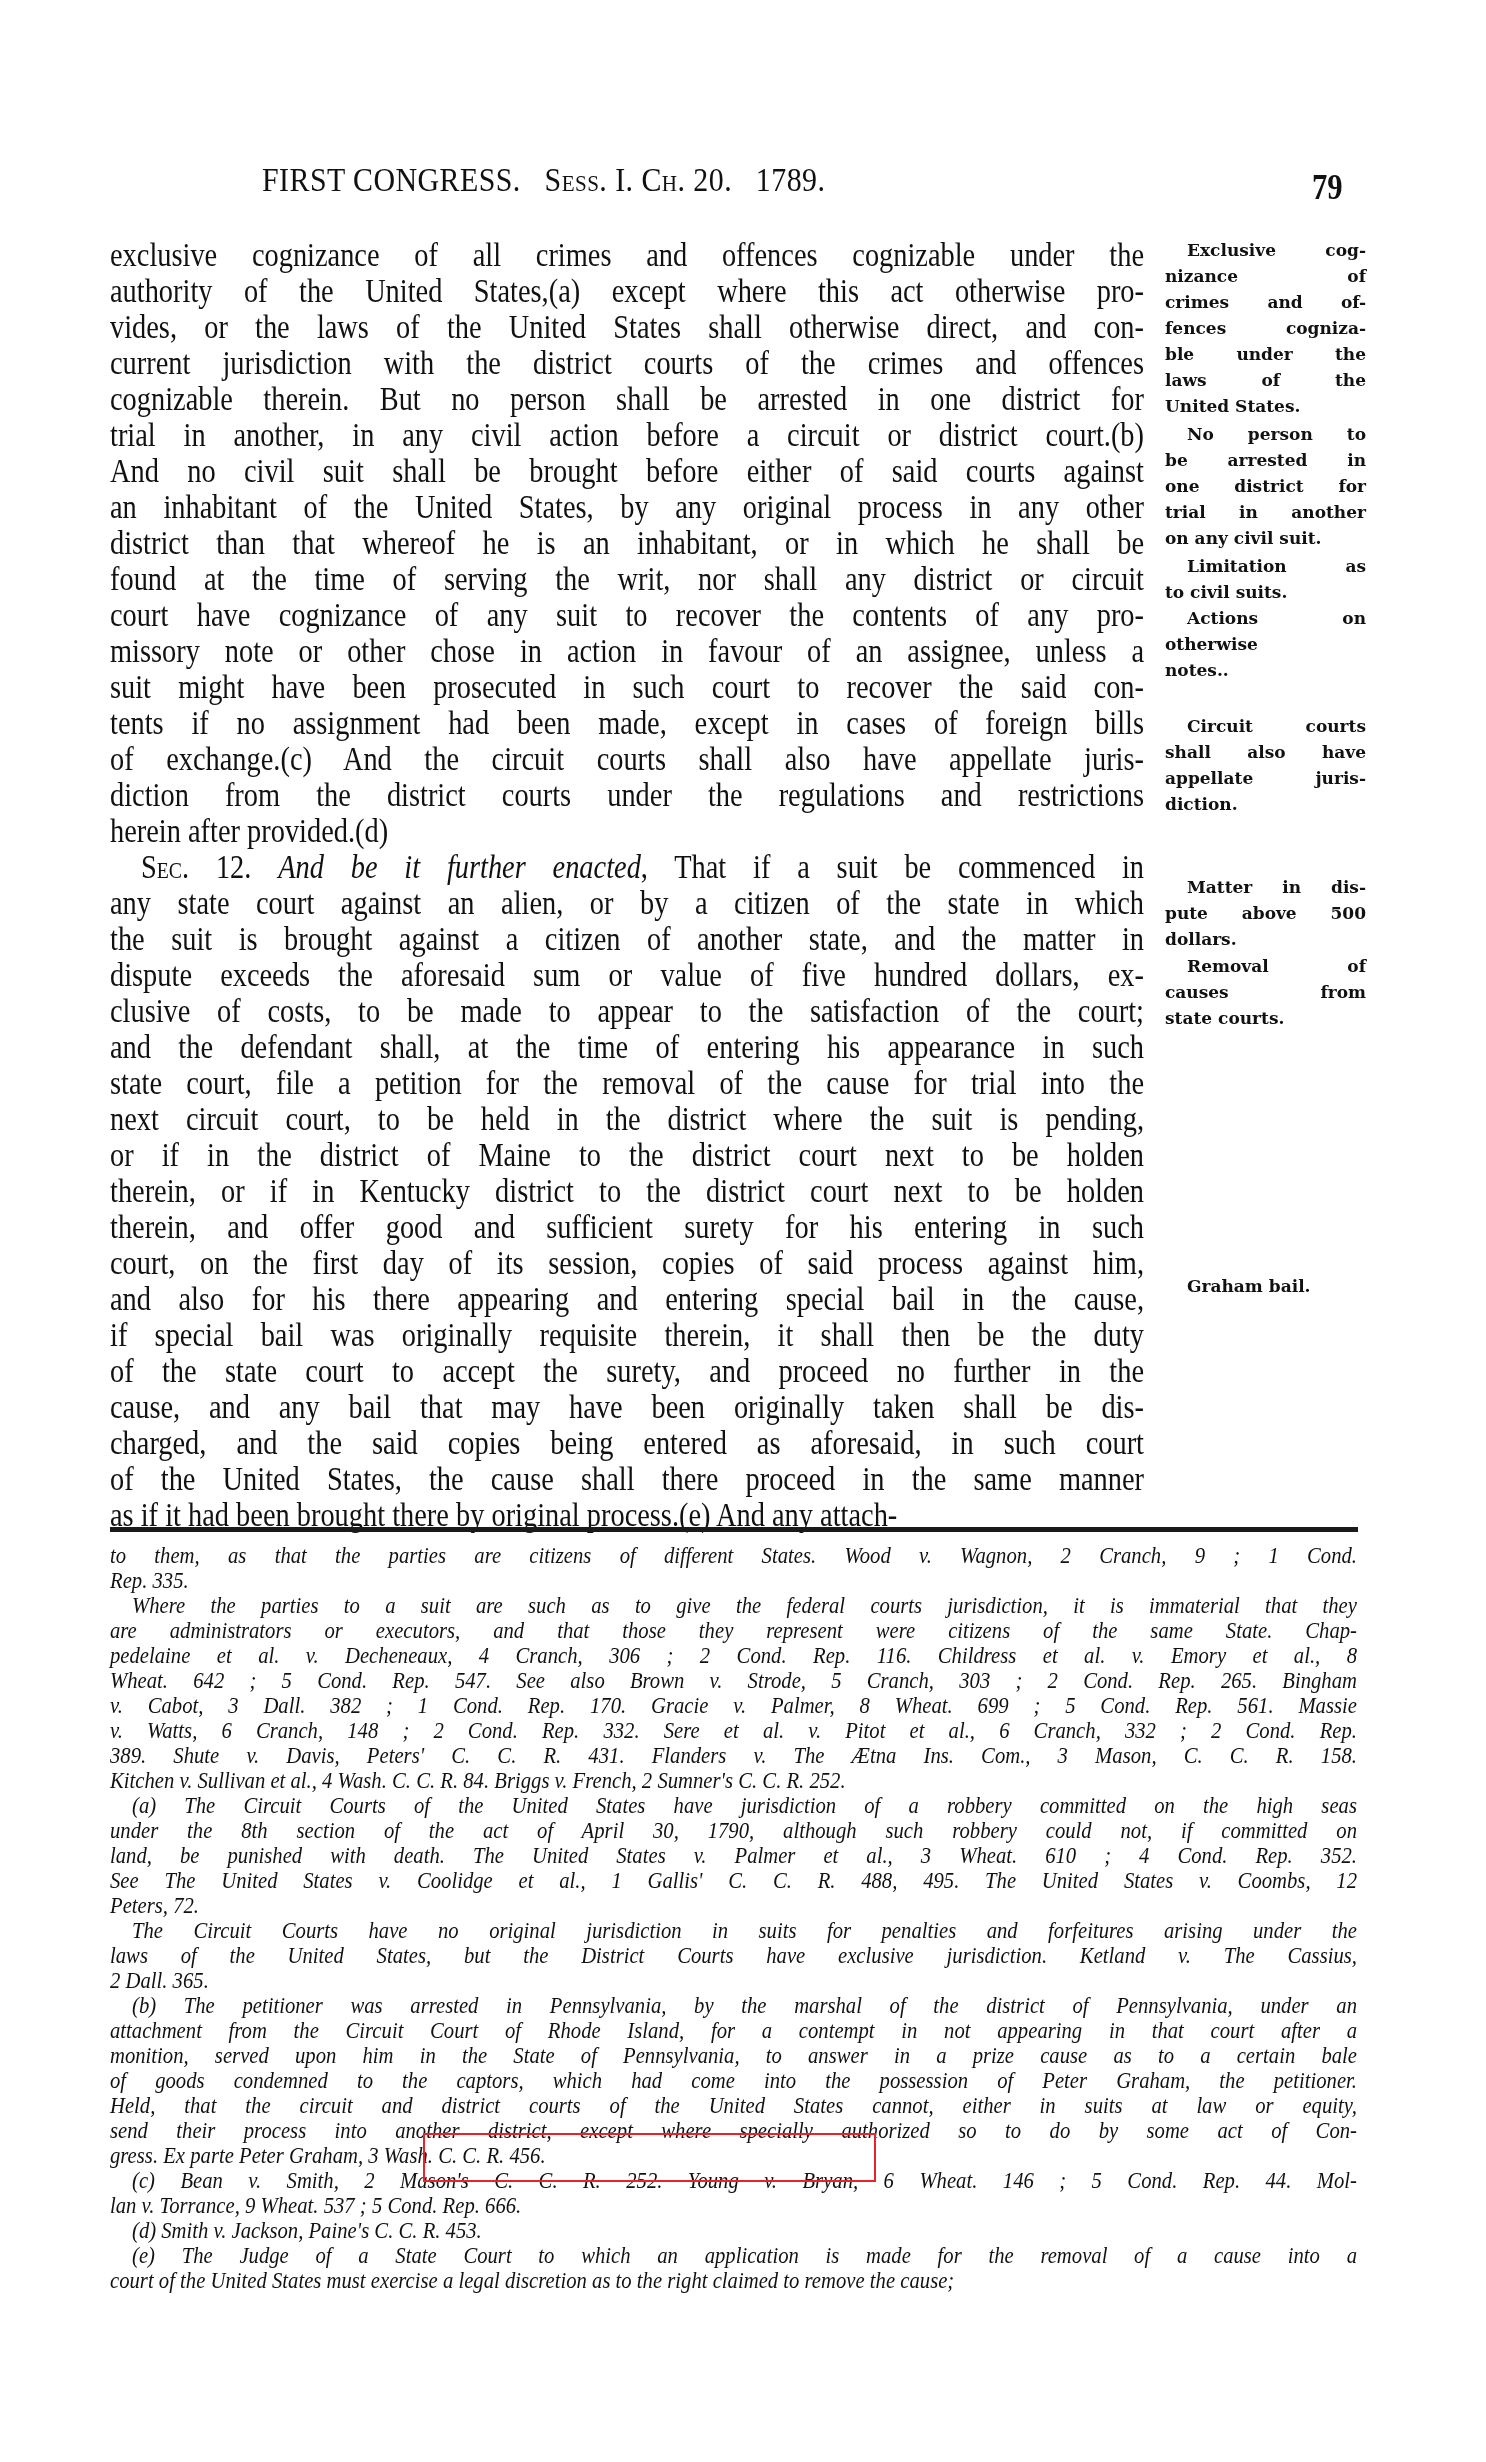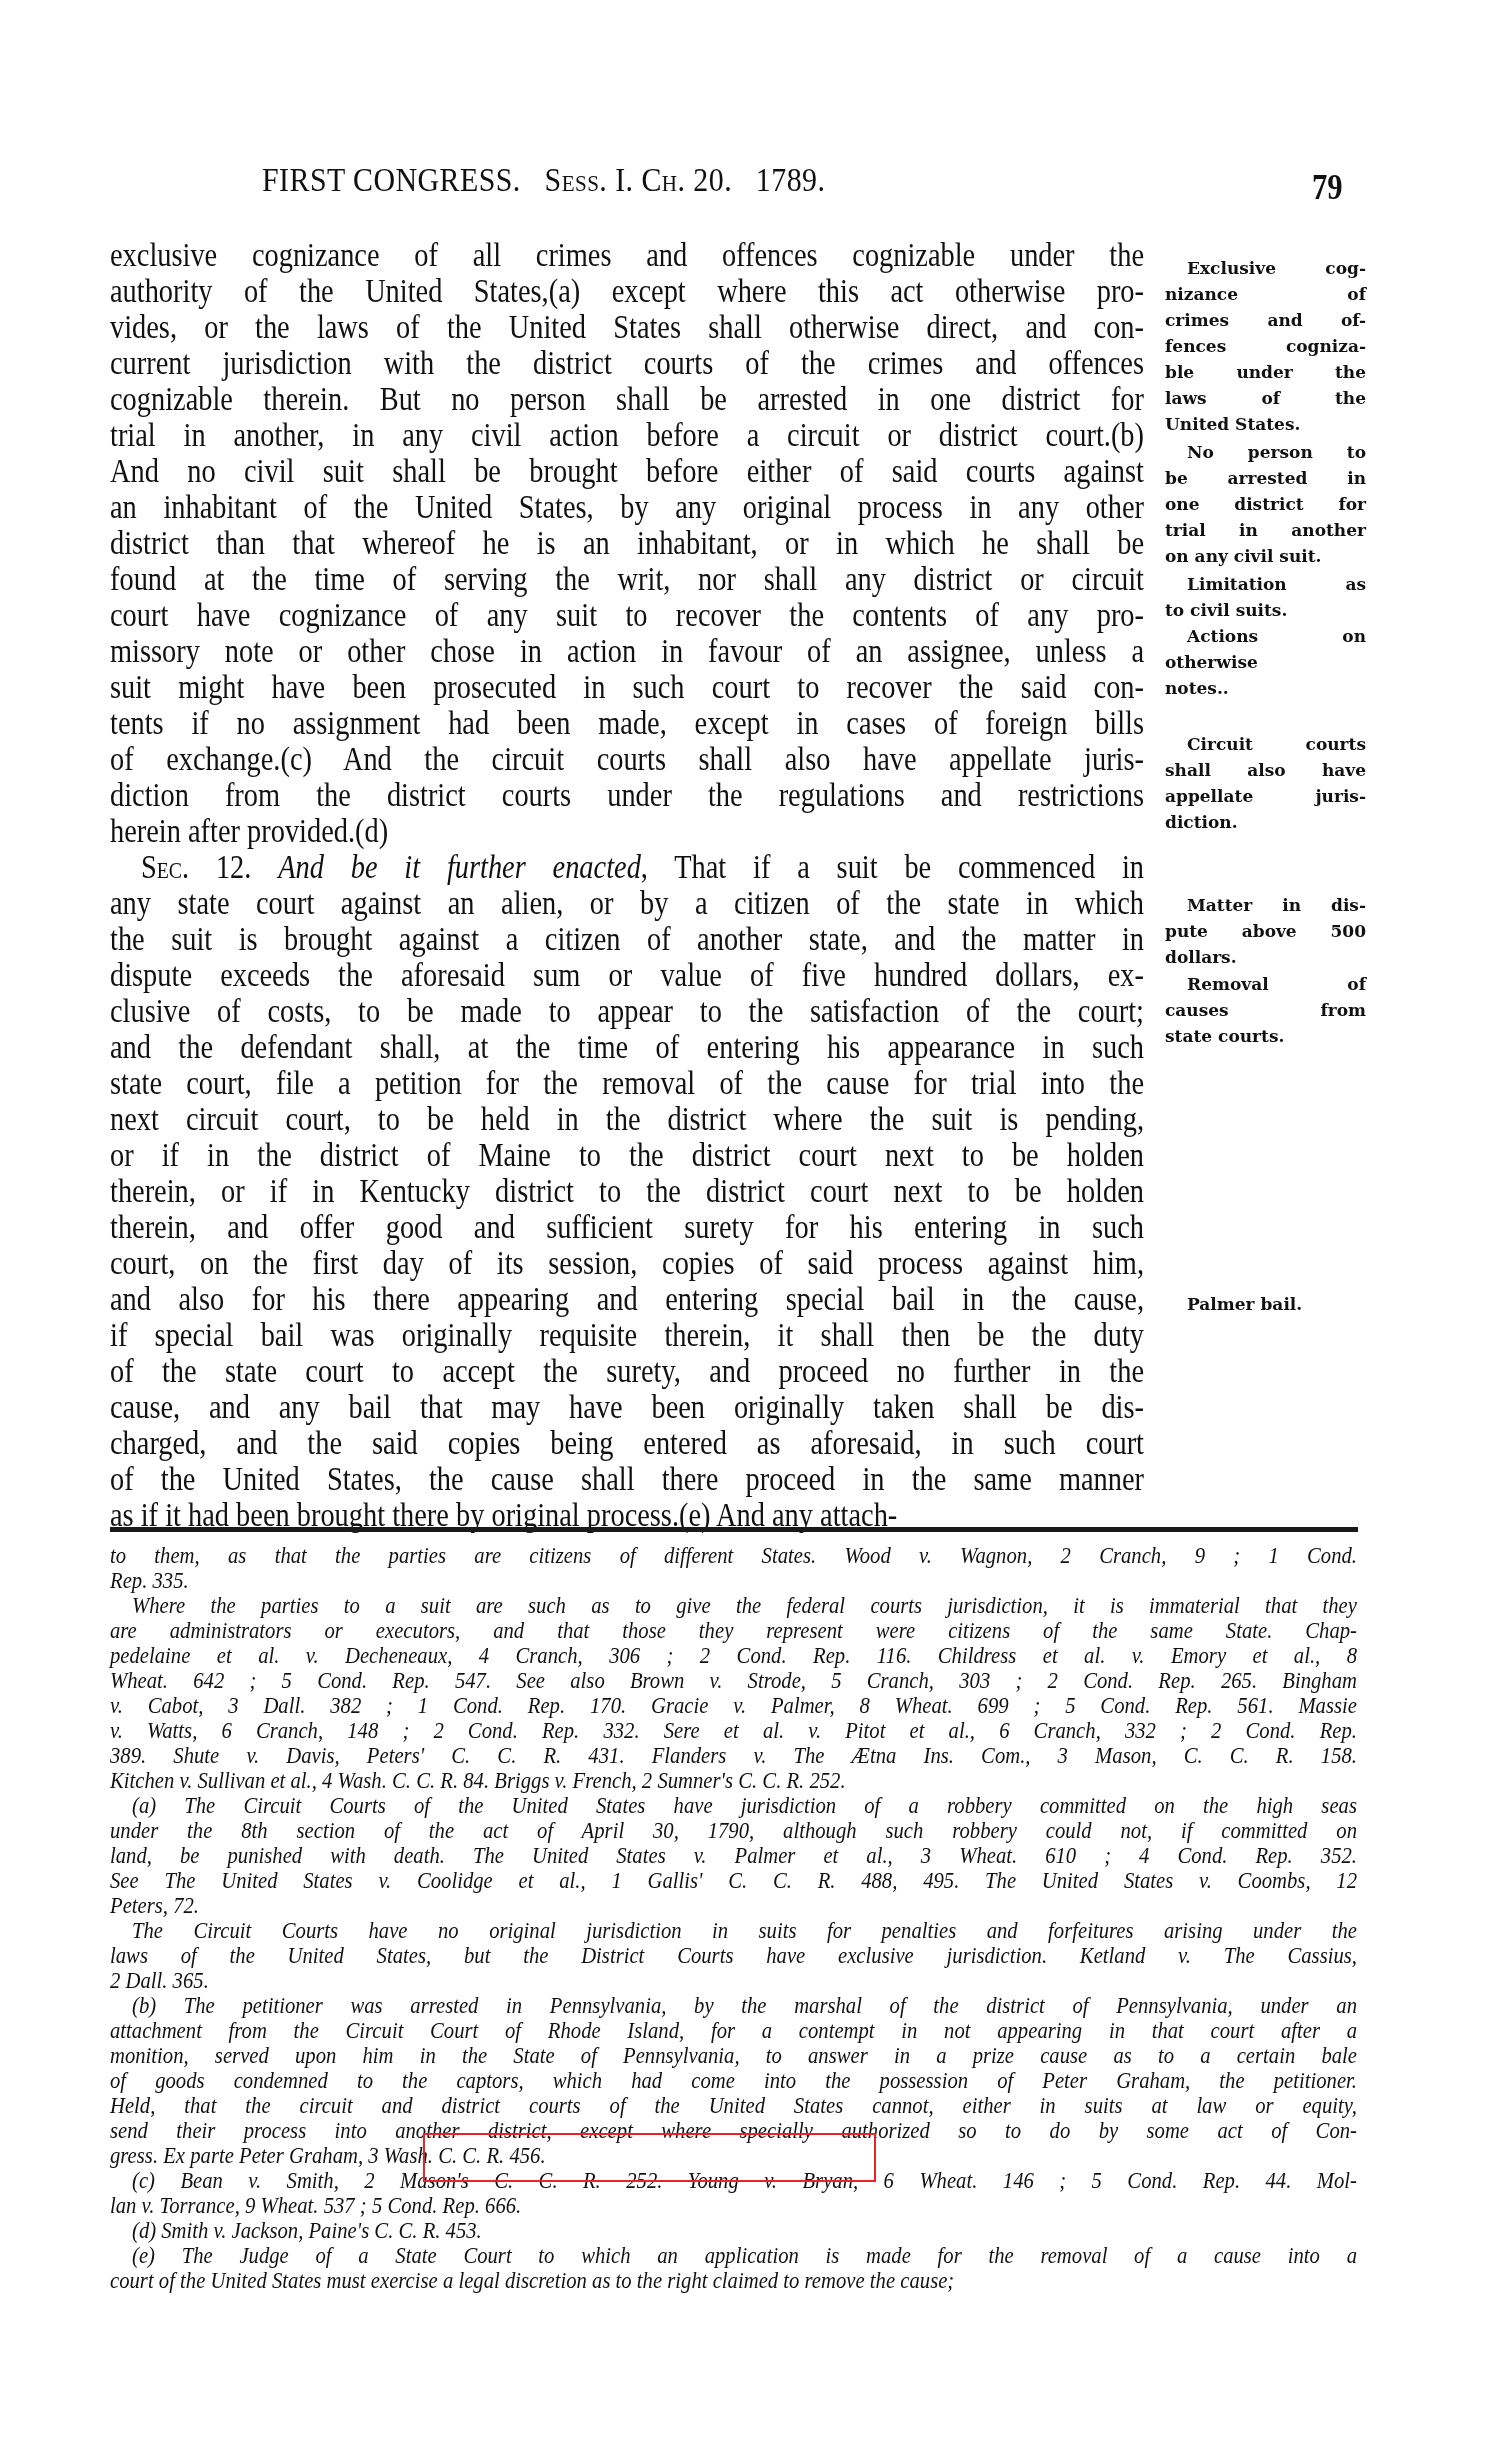--- a/index.html
+++ b/index.html
@@ -6,21 +6,21 @@
   body { width:1487px; height:2462px; position:relative; overflow:hidden; color:#111; }
   .abs { position:absolute; }
   .header { top:161px; left:0; width:1190px; height:45px; font-family:"Liberation Serif", serif; }
   .hdr-title { position:absolute; left:262px; top:0; font-size:34px; letter-spacing:0.5px; transform:scaleX(0.88); transform-origin:left top; white-space:nowrap; }
   .hdr-title .sc { font-variant: small-caps; }
   .hdr-page { position:absolute; left:1312px; top:5.4px; font-size:36px; font-weight:bold; transform:scaleX(0.85); transform-origin:left top; }
   .body-text { left:110px; top:237px; width:1034px; font-family:"Liberation Serif", serif; font-size:33px; line-height:36px; }
   .line { display:block; white-space:nowrap; text-align:justify; text-align-last:justify; height:36px; transform:scaleX(0.86); transform-origin:left top; width:calc(100%/0.86); }
   .line.last { text-align-last:left; }
   .line.indent { padding-left:36px; box-sizing:border-box; }
-  .margin-notes { left:1165px; width:201px; font-family:"DejaVu Serif", serif; font-weight:bold; font-size:17px; line-height:26px;margin-top:18px; }
+  .margin-notes { left:1165px; width:201px; font-family:"DejaVu Serif", serif; font-weight:bold; font-size:17px; line-height:26px; }
   .mline { display:block; white-space:nowrap; text-align:justify; text-align-last:justify; height:26px; }
   .mline.last { text-align-last:left; }
   .mline.indent { padding-left:22px; }
   .rule { left:110px; top:1527px; width:1248px; height:4.5px; background:#1a1a1a; }
   .footnotes { left:110px; top:1543px; width:1247px; font-family:"Liberation Serif", serif; font-size:23.5px; line-height:25px;font-style:italic; }
   .fline { display:block; white-space:nowrap; text-align:justify; text-align-last:justify; height:25px; transform:scaleX(0.88); transform-origin:left top; width:calc(100%/0.88); }
   .fline.last { text-align-last:left; }
   .fline.indent { padding-left:25px; box-sizing:border-box; }
   i { font-style:italic; }
   .highlight-box { left:423px; top:2133px; width:453px; height:49px; border:2.7px solid #e8232a; box-sizing:border-box; }
@@ -112,21 +112,21 @@
       <span class="mline indent">Matter in dis-</span>
       <span class="mline">pute above 500</span>
       <span class="mline last">dollars.</span>
     </div>
     <div class="abs margin-notes" style="top: 953px;">
       <span class="mline indent">Removal of</span>
       <span class="mline">causes from</span>
       <span class="mline last">state courts.</span>
     </div>
     <div class="abs margin-notes" style="top: 1273px;">
-      <span class="mline last indent">Palmer bail.</span>
+      <span class="mline last indent">Graham bail.</span>
     </div>
   </div>
 
 <div class="abs rule"></div>
 
 <div class="abs footnotes" id="footnotes">
     <span class="fline">to them, as that the parties are citizens of different States.   Wood v. Wagnon, 2 Cranch, 9 ; 1 Cond.</span>
     <span class="fline last">Rep. 335.</span>
     <span class="fline indent">Where the parties to a suit are such as to give the federal courts jurisdiction, it is immaterial that they</span>
     <span class="fline">are administrators or executors, and that those they represent were citizens of the same State.   Chap-</span>

